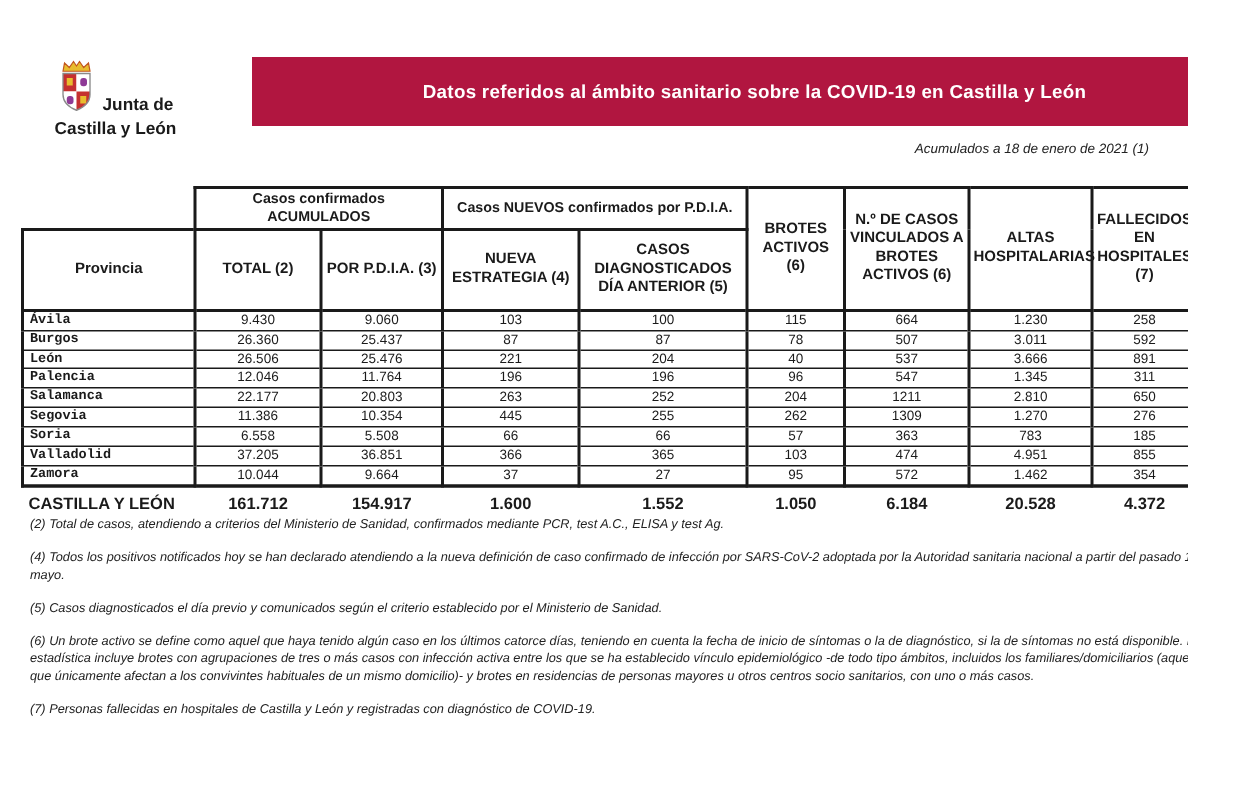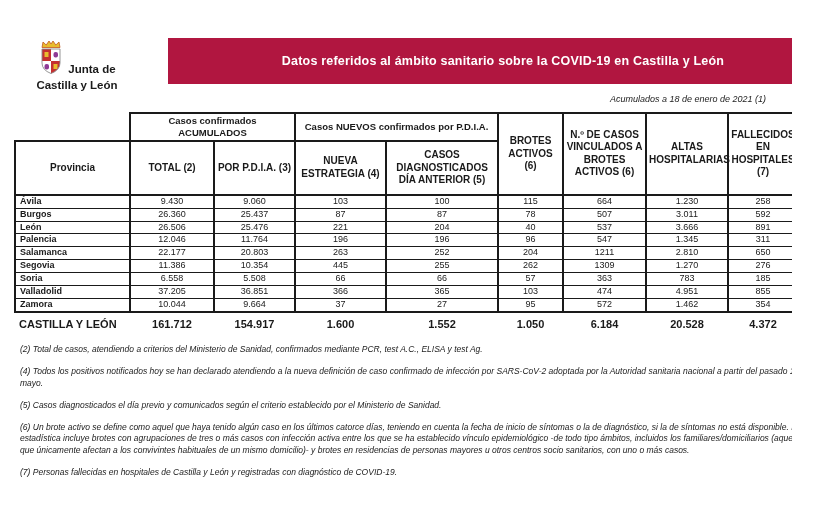--- a/index.html
+++ b/index.html
@@ -23,35 +23,35 @@
     background:#b11640; color:#ffffff; display:flex; align-items:center; justify-content:center;
     font-weight:bold; font-size:12.5px; letter-spacing:.2px; text-align:center;margin-left:40px;
   }
 
   .subtitle {
     position:absolute; top:94px; right:26px;
     font-style:italic; font-size:9px; color:#222;
   }
 
   
-  .table-wrap { position:absolute; left:14px; top:112px; }
+  .table-wrap { position:absolute; left:14px; top:124px; }
   table { border-collapse:collapse; table-layout:fixed; width:783px; }
   th {
     border:2px solid #1a1a1a; font-size:10px; font-weight:bold;
     text-align:center; vertical-align:middle; padding:1px 2px; line-height:1.25;
   }
   th.blank { border:none; }
   thead tr.group-row th { height:16px; }
   thead tr.sub-row th { height:50px; }
   th.group { font-size:9.5px; }
   tbody td {
     border:solid #1a1a1a; border-width:1px 2px;
     font-size:9px; text-align:center; padding:1px 2px; height:9px; line-height:1.1;
   }
-  tbody td.prov { text-align:left; font-weight:bold; padding-left:4px; }
+  tbody td.prov { text-align:left; font-weight:bold; padding-left:4px;font-family:Liberation Mono, monospace; }
   tbody tr:first-child td { border-top-width:2px; }
   tbody tr:last-child td { border-bottom-width:2px; }
   tfoot td {
     border:none; font-weight:bold; font-size:11px; text-align:center; padding-top:5px;
   }
   tfoot td.prov { text-align:left; padding-left:4px; }
 
   
   .footnotes { position:absolute; left:20px; top:344px; width:792px; }
   .footnotes p {

